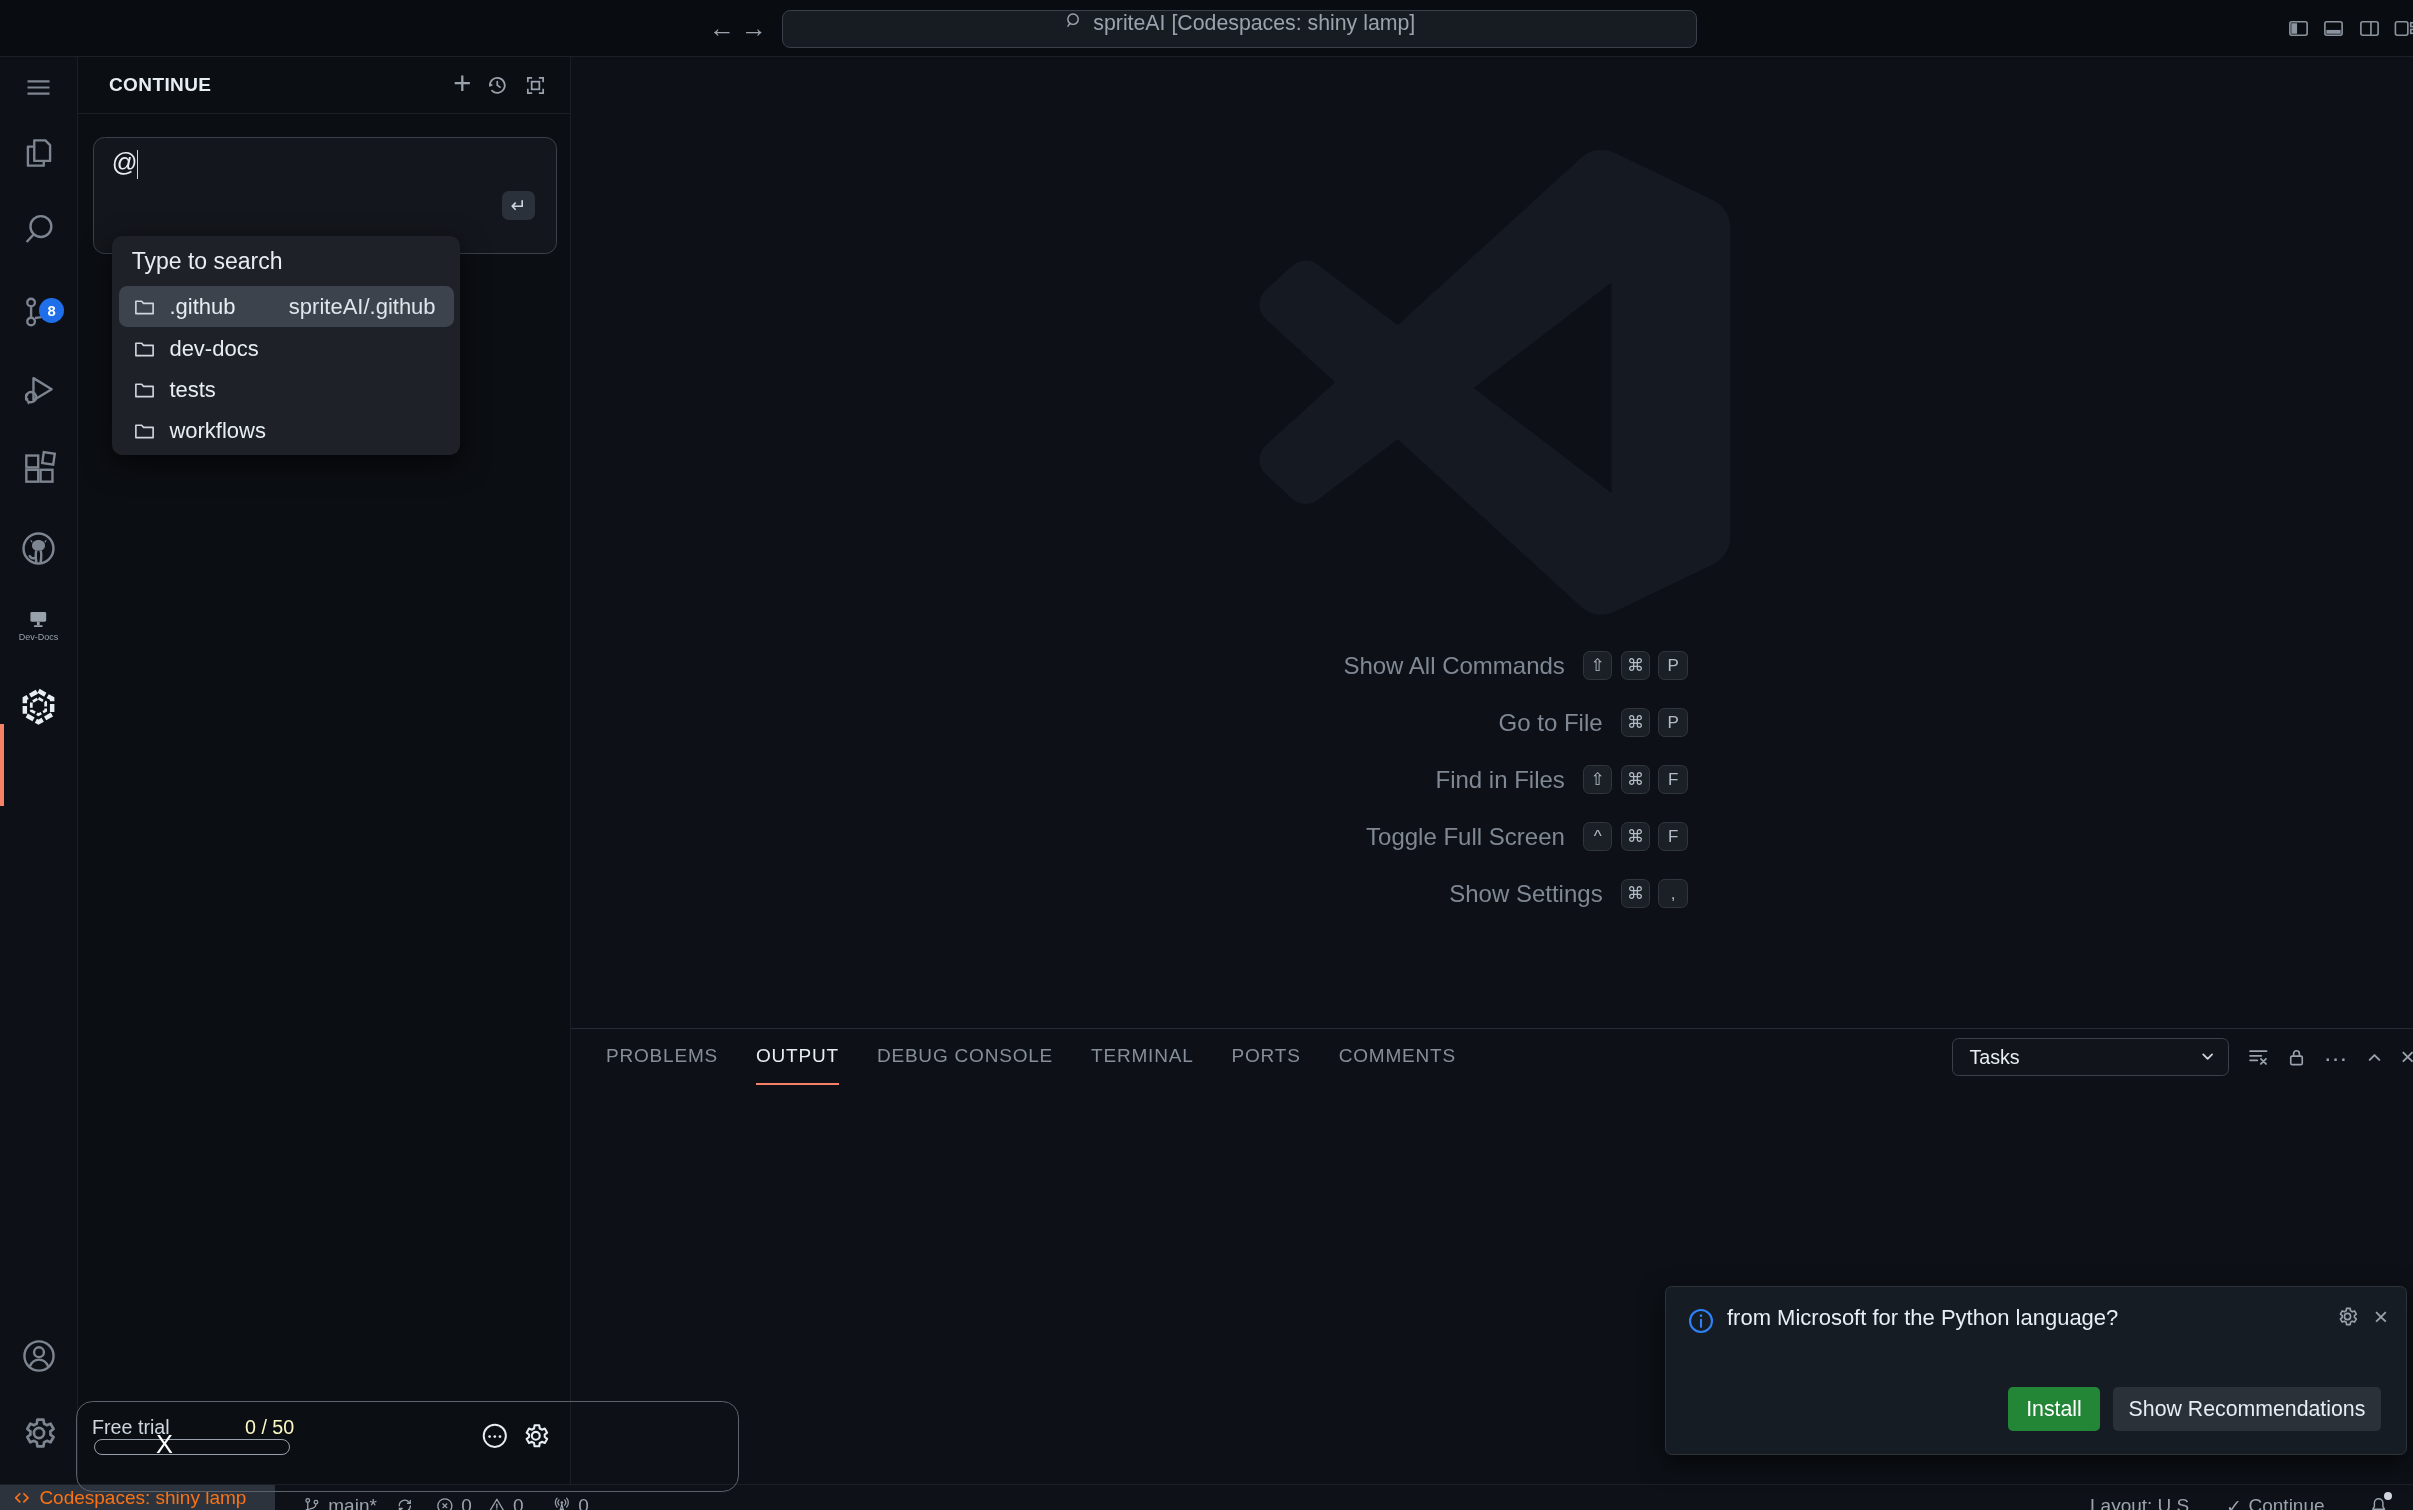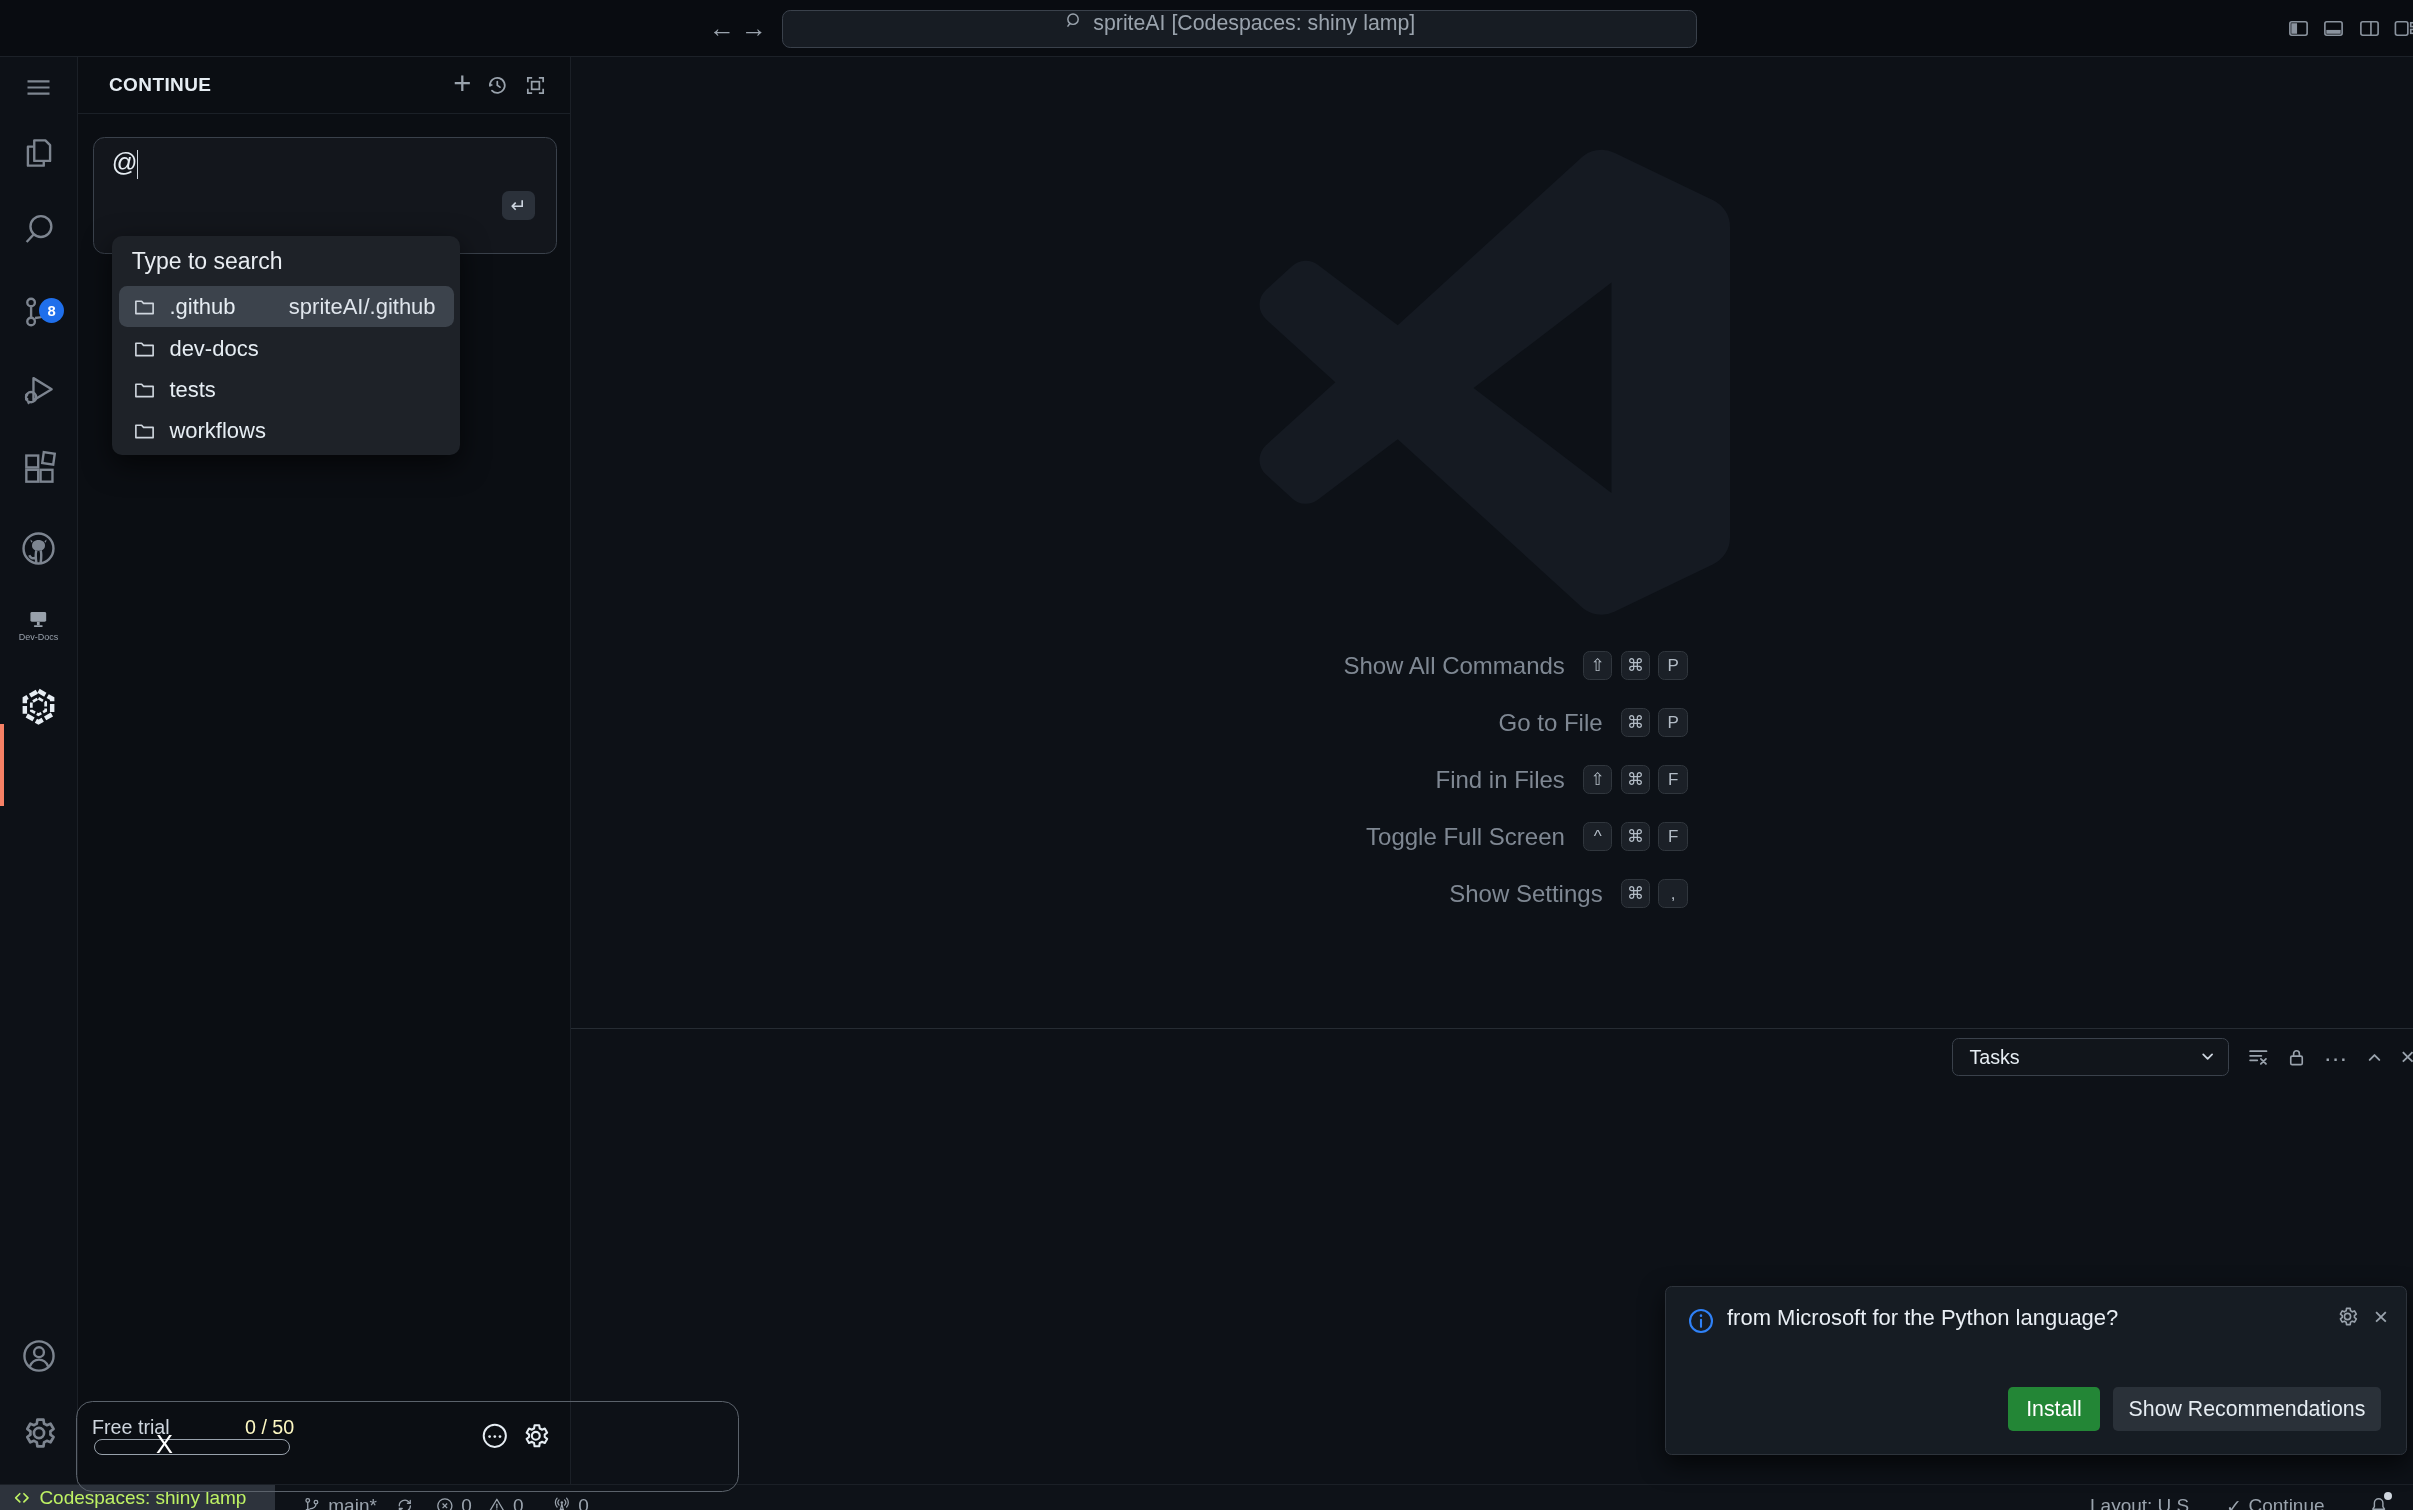--- a/index.html
+++ b/index.html
@@ -123,21 +123,21 @@
   #btn-showrec {
     position:absolute; left:447px; top:100px; width:268px; height:44px;
     background:#2a3139; border-radius:4.9px; color:#e6edf3; font-size:21.3px;
     display:flex; align-items:center; justify-content:center;
   }
 
   
   #statusbar { left:0; top:1484px; width:2413px; height:26px; background:#0e1218; border-top:0.8px solid #1b2027; font-size:19px; color:#9aa3ad; }
   #sb-remote {
     position:absolute; left:0; top:0; width:275px; height:26px; background:#2d333c;
-    display:flex; align-items:center; gap:8.2px; color:#bef264; padding-left:11.5px;
+    display:flex; align-items:center; gap:8.2px; color:#f97316; padding-left:11.5px;
   }
   .sb-group { position:absolute; top:8px; height:26px; display:flex; align-items:center; gap:6.6px; }
   .sb-num { font-size:19px; }
   #bell-wrap { position:relative; }
   #bell-dot { position:absolute; right:-2.5px; top:-3.3px; width:8.2px; height:8.2px; border-radius:50%; background:#cfd6de; }
 </style>
 </head>
 <body>
 
 <svg width="0" height="0" style="position:absolute">
@@ -382,20 +382,28 @@
         <span class="sc-label">Show Settings</span>
         <div class="keys">
           <span class="key">⌘</span>
           <span class="key">,</span>
         </div>
       </div>
     </div>
   </div>
 
   <div id="panel" class="abs">
+    <div id="panel-tabs">
+      <span class="ptab">PROBLEMS</span>
+      <span class="ptab active">OUTPUT</span>
+      <span class="ptab">DEBUG CONSOLE</span>
+      <span class="ptab">TERMINAL</span>
+      <span class="ptab">PORTS</span>
+      <span class="ptab">COMMENTS</span>
+    </div>
     <div id="tasks-select">
       <span>Tasks</span>
       <svg class="chev" width="21.3" height="21.3" viewBox="0 0 24 24">
           <use href="#i-chevdown"></use>
         </svg>
     </div>
     <div id="panel-actions">
       <svg width="24.6" height="24.6" viewBox="0 0 24 24" fill="none" stroke="currentColor" stroke-width="1.7" stroke-linecap="round">
           <path d="M4 6h16M4 10.5h11M4 15h7"></path>
           <path d="M14.5 13.5l5 5M19.5 13.5l-5 5"></path>

